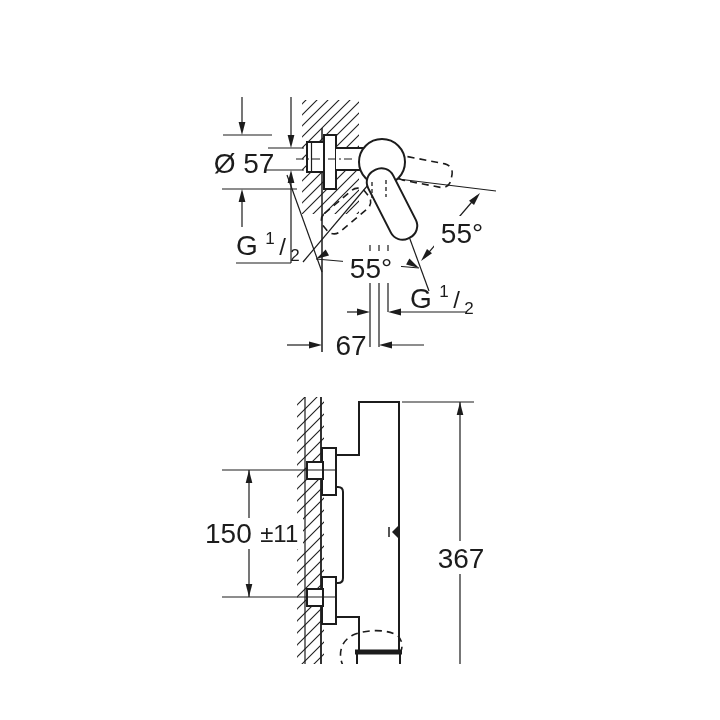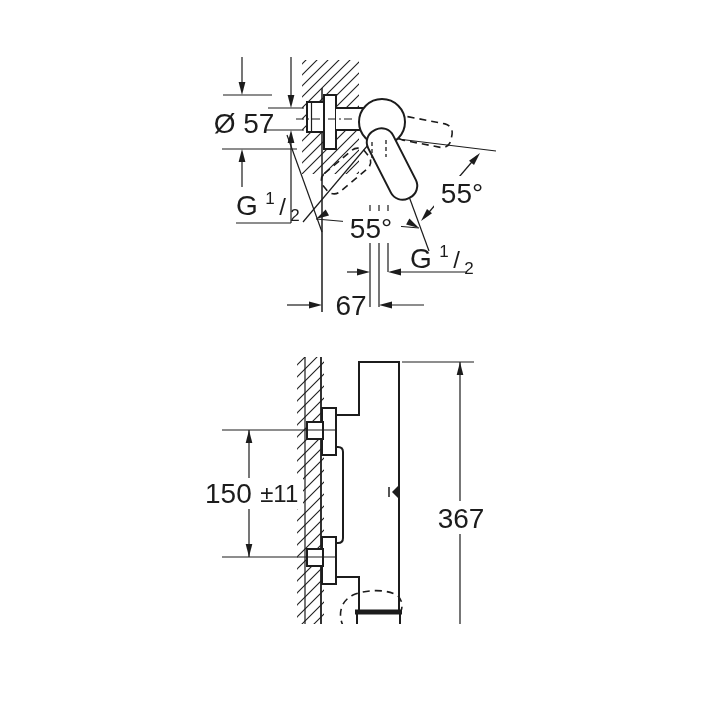--- a/index.html
+++ b/index.html
@@ -1,16 +1,16 @@
 <!DOCTYPE html>
 <html><head>
 <meta charset="utf-8">
 <style>
   html,body{margin:0;padding:0;background:#ffffff;}
-  .canvas{position:relative;width:720px;height:624px;background:#ffffff;overflow:hidden;}
+  .canvas{position:relative;width:720px;height:624px;background:#ffffff;overflow:hidden;margin-top:40px;}
   svg{display:block;}
   svg text{font-family:"Liberation Sans","DejaVu Sans",sans-serif;fill:#1c1c1c;}
   .num{font-size:28px;}
   .num-small{font-size:24px;}
   .thread-letter{font-size:28px;}
   .thread-frac{font-size:17px;}
   .thread-slash{font-size:24px;}
   .outline{fill:#ffffff;stroke:#1c1c1c;stroke-width:2;}
   .thin{stroke:#1c1c1c;stroke-width:1.2;fill:none;}
   .thin15{stroke:#1c1c1c;stroke-width:1.5;fill:none;}

